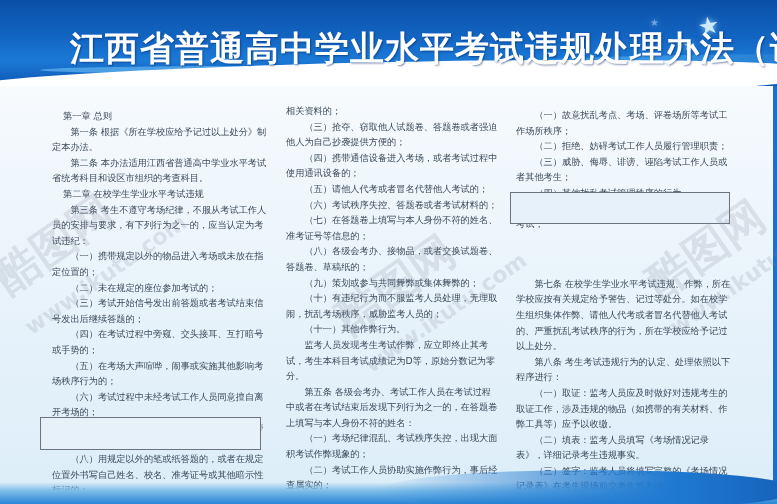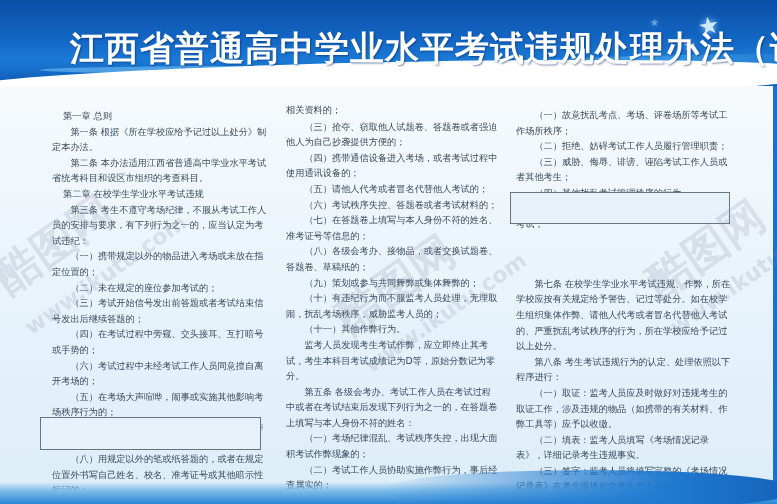--- a/index.html
+++ b/index.html
@@ -47,21 +47,21 @@
     position: absolute; left: 70px; top: 28px; width: 650px;
     color: #ffffff; font-weight: bold; font-size: 34px; letter-spacing: 1px;
     white-space: nowrap; line-height: 40px;
     text-shadow: 1px 1px 2px rgba(0,30,90,0.5);
   }
   .col {
     position: absolute; top: 108px;
     font-size: 9.2px; line-height: 15.6px; color: #3a4a5a;
   }
   .col p { text-indent: 2em; }
-  .col p.noindent { text-indent: 0; font-family: Liberation Mono, monospace; }
+  .col p.noindent { text-indent: 0; }
   .col p.heading { text-indent: 1.2em; }
   .col1 { left: 52px; width: 218px; }
   .col2 { left: 286px; width: 214px; top: 103px; }
   .col3 { left: 516px; width: 220px; top: 107px; }
   .redact {
     position: absolute; background: #e6f1fa; border: 1.5px solid #6a7480;
   }
   .redact.r1 { left: 40px; top: 417px; width: 221px; height: 33px; }
   .redact.r2 { left: 510px; top: 192px; width: 220px; height: 32px; }
   .bottom-band {
@@ -108,22 +108,22 @@
   <div class="col col1">
     <p class="heading">第一章 总则</p>
     <p>第一条 根据《所在学校应给予记过以上处分》制定本办法。</p>
     <p>第二条 本办法适用江西省普通高中学业水平考试省统考科目和设区市组织的考查科目。</p>
     <p class="heading">第二章 在校学生学业水平考试违规</p>
     <p>第三条 考生不遵守考场纪律，不服从考试工作人员的安排与要求，有下列行为之一的，应当认定为考试违纪：</p>
     <p>（一）携带规定以外的物品进入考场或未放在指定位置的；</p>
     <p>（二）未在规定的座位参加考试的；</p>
     <p>（三）考试开始信号发出前答题或者考试结束信号发出后继续答题的；</p>
     <p>（四）在考试过程中旁窥、交头接耳、互打暗号或手势的；</p>
+    <p>（五）在考场大声喧哗，闹事或实施其他影响考场秩序行为的；</p>
     <p>（六）考试过程中未经考试工作人员同意擅自离开考场的；</p>
-    <p>（五）在考场大声喧哗，闹事或实施其他影响考场秩序行为的；</p>
     <p>（七）将试题卷、答题卷、草稿纸等考试用纸带出考场的；</p>
     <p>（八）用规定以外的笔或纸答题的，或者在规定位置外书写自己姓名、校名、准考证号或其他暗示性标记的；</p>
     <p>（九）其他违反考场规则但尚未构成作弊的行为。</p>
 
   </div>
 
   <div class="col col2">
     <p class="noindent">相关资料的；</p>
     <p>（三）抢夺、窃取他人试题卷、答题卷或者强迫他人为自己抄袭提供方便的；</p>
     <p>（四）携带通信设备进入考场，或者考试过程中使用通讯设备的；</p>

